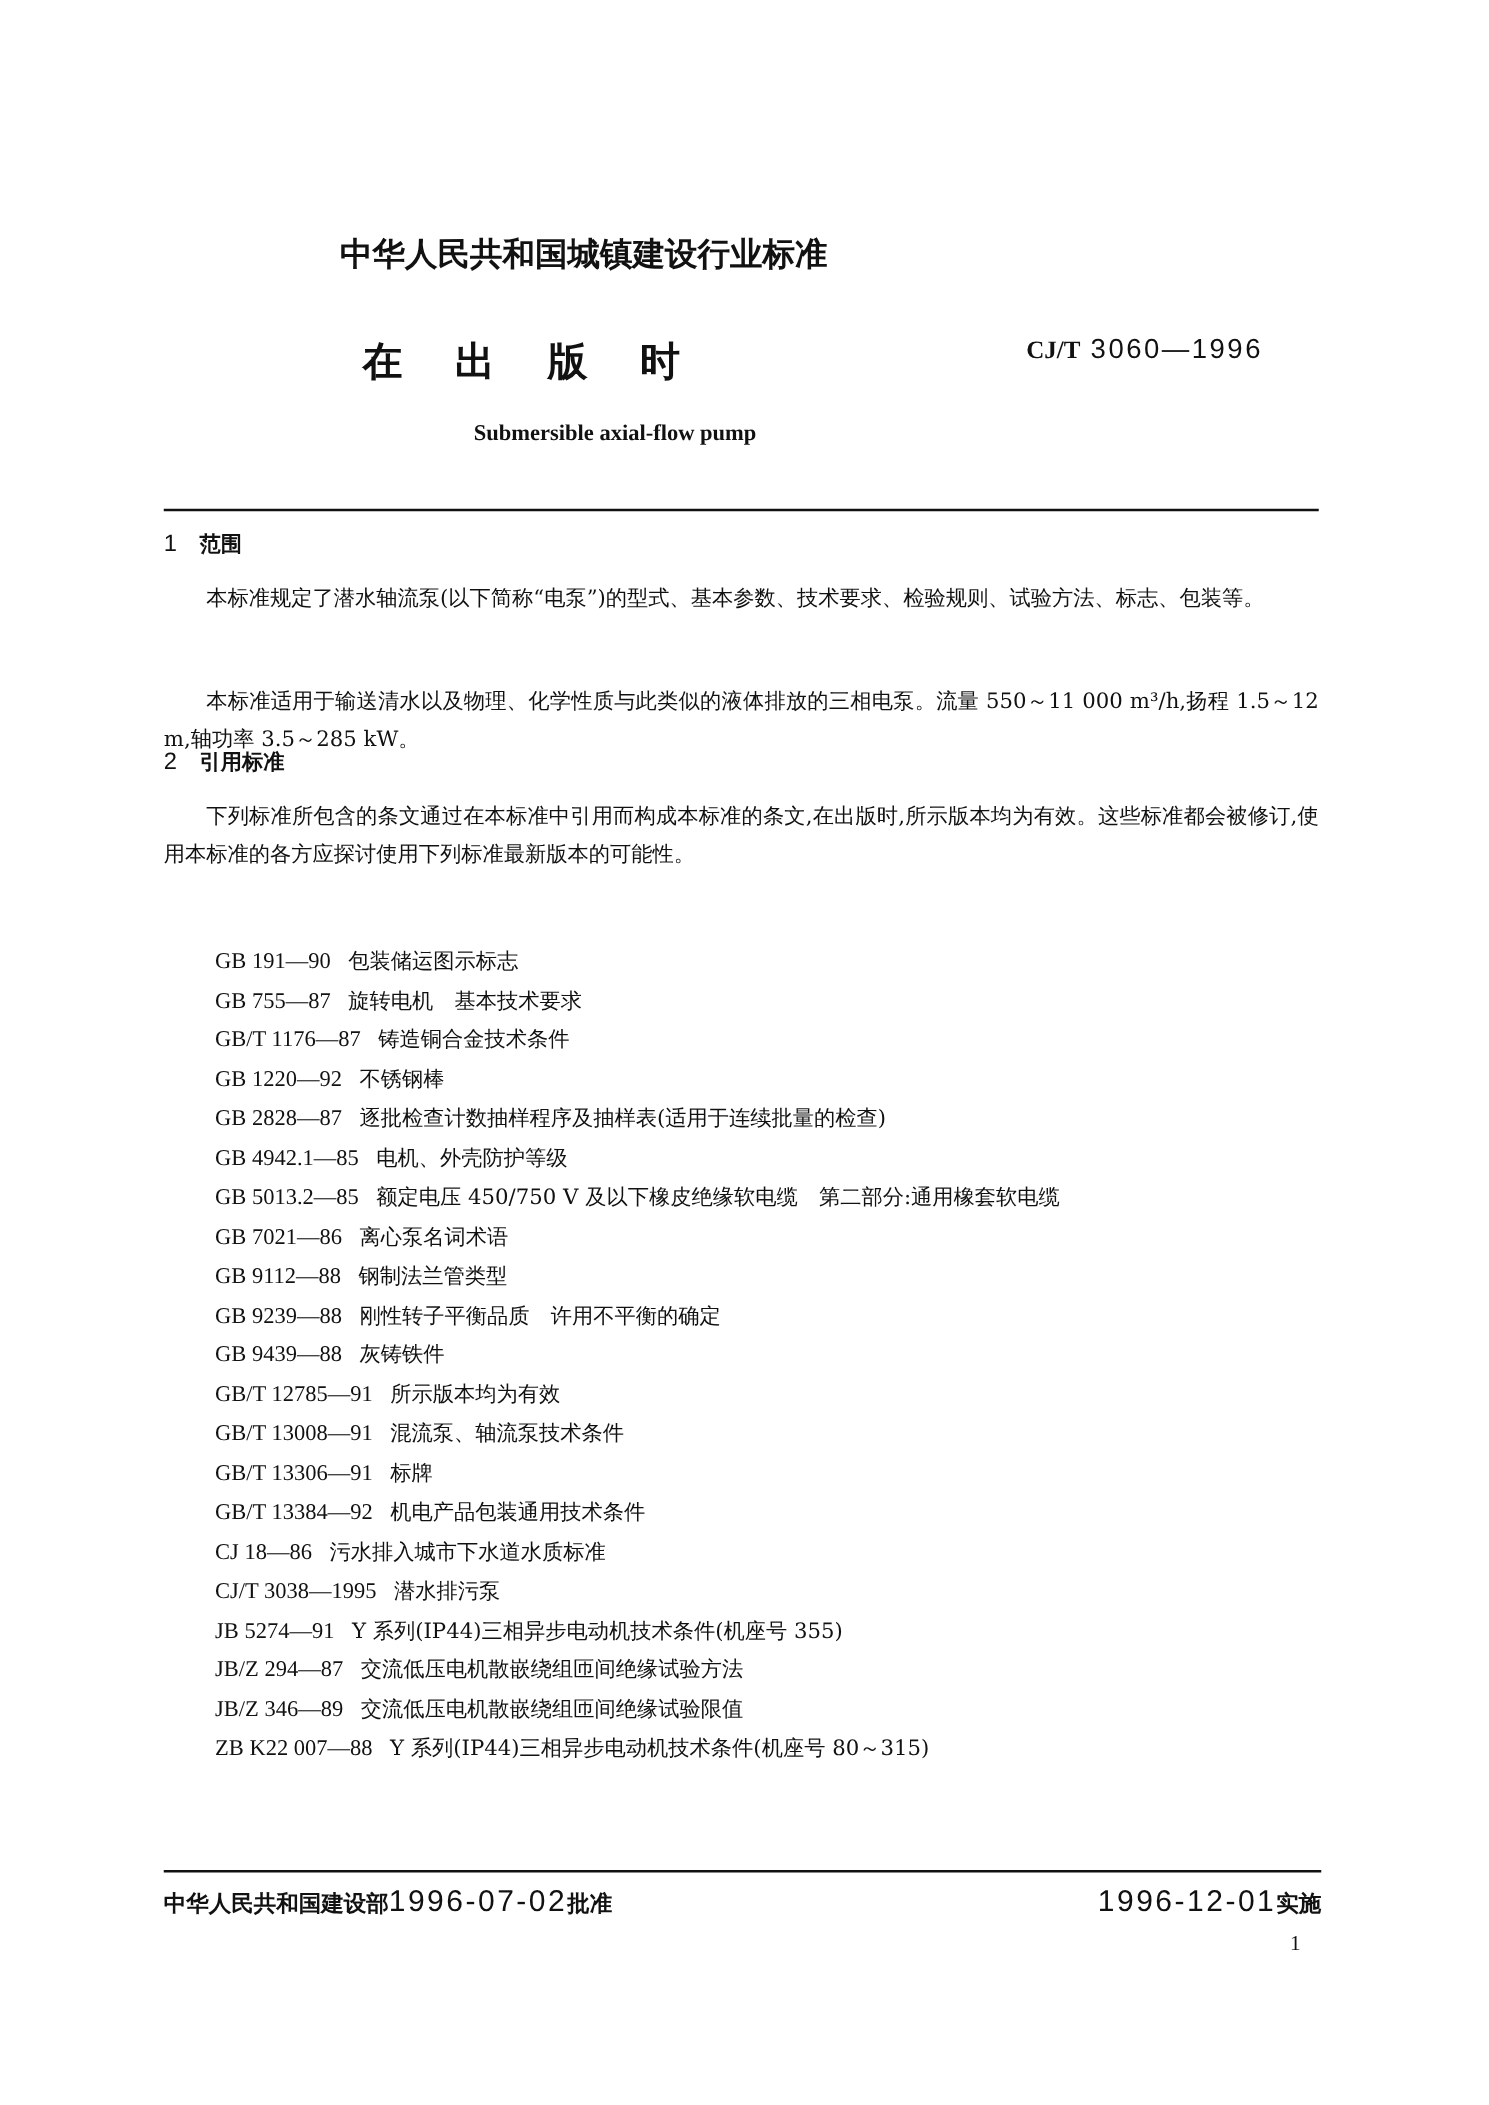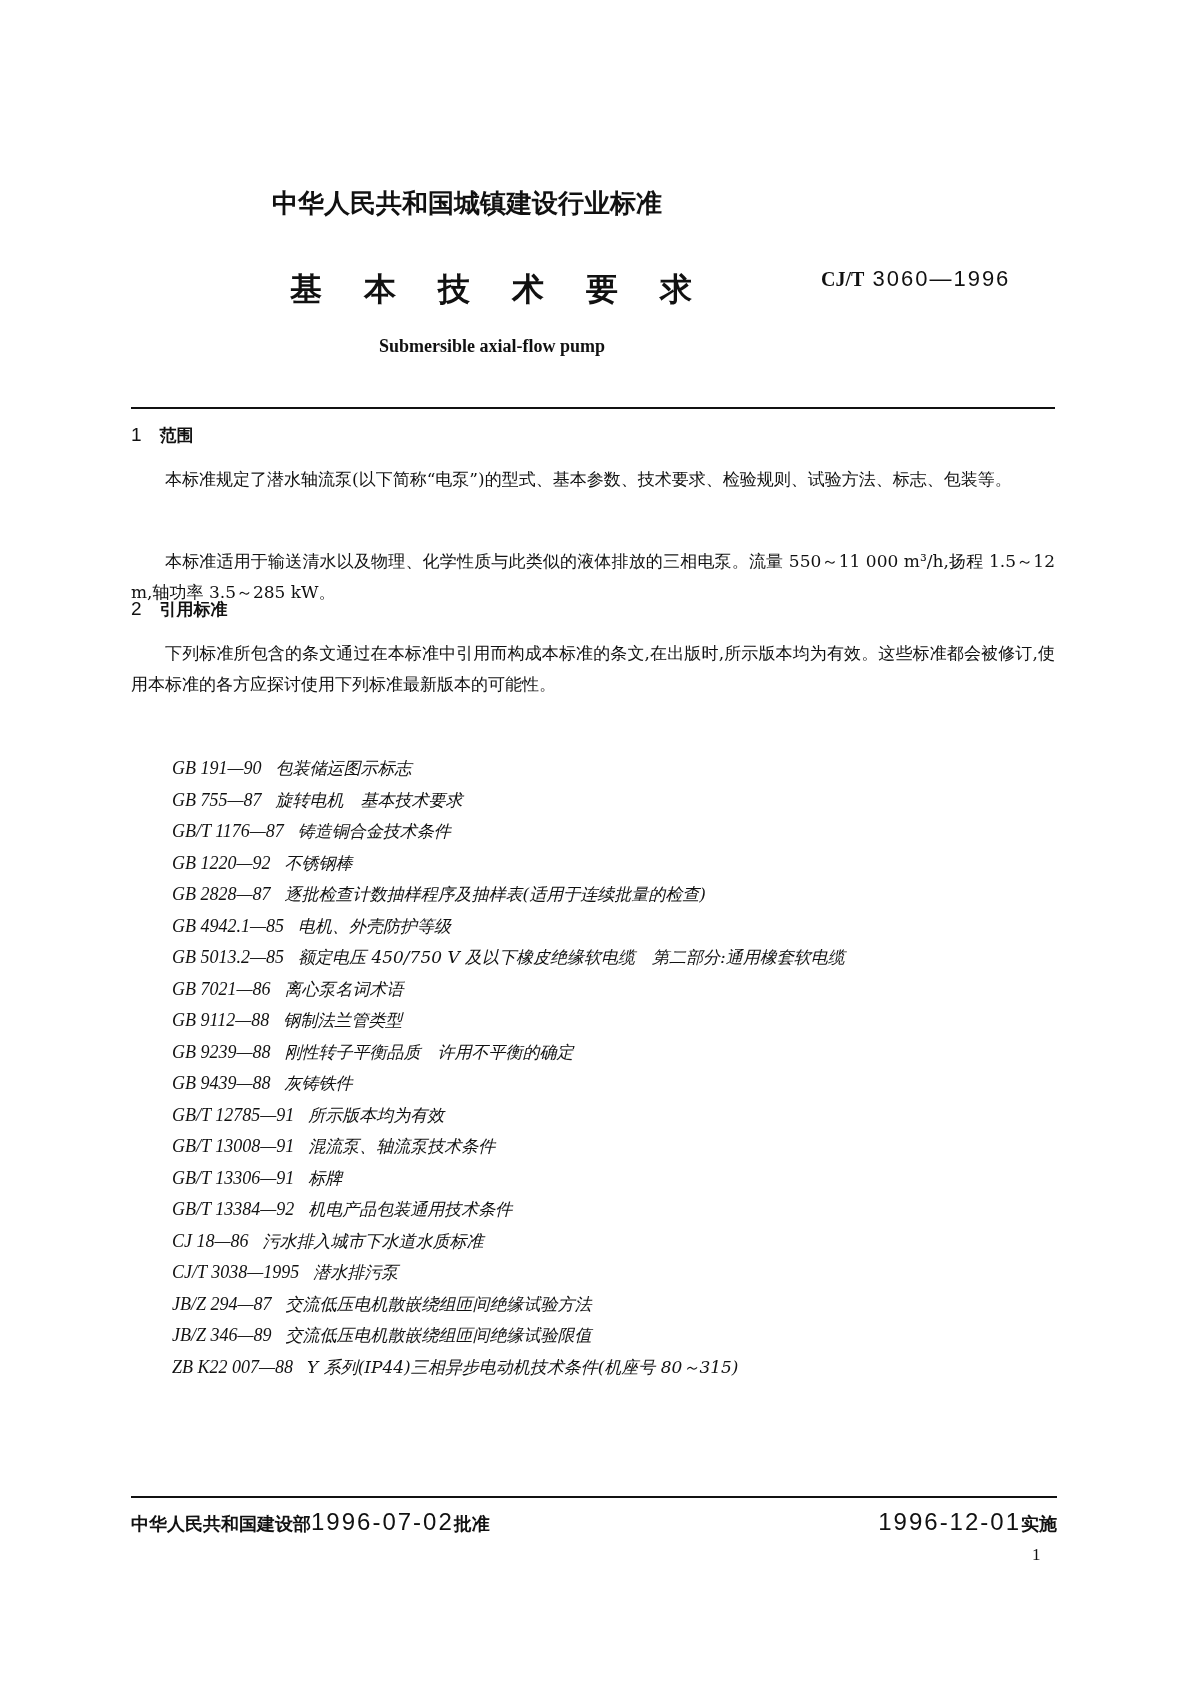--- a/index.html
+++ b/index.html
@@ -7,35 +7,35 @@
   .abs { position: absolute; white-space: nowrap; }
   .header-title { left: 272px; top: 186px; font-family: "DejaVu Sans", sans-serif; font-weight: bold; font-size: 26px; letter-spacing: 0px; }
   .doc-title { left: 290px; top: 268px; font-family: "DejaVu Sans", sans-serif; font-weight: bold; font-size: 32px; letter-spacing: 42px; }
   .std-code { left: 821px; top: 266px; font-family: "Liberation Sans", sans-serif; font-size: 22px; letter-spacing: 2px; }
   .std-code .prefix { font-family: "Liberation Serif", serif; font-weight: bold; font-size: 20px; letter-spacing: 0; }
   .en-title { left: 347px; top: 336px; font-family: "Liberation Serif", serif; font-weight: bold; font-size: 18px; margin-left: 32px; }
   .rule-top { left: 131px; top: 407px; width: 924px; height: 2px; background: #111; }
   .sec-heading { left: 131px; font-family: "DejaVu Sans", sans-serif; font-weight: bold; font-size: 17px; }
   .sec-heading .num { font-family: "Liberation Sans", sans-serif; font-weight: normal; font-size: 19px; margin-right: 18px; }
   .para { left: 131px; width: 924px; font-size: 17px; line-height: 31px; white-space: normal; text-align: justify; text-indent: 34px; }
-  .refs { left: 172px; top: 753px; font-size: 17px; font-style: italic; }
+  .refs { left: 172px; top: 753px; font-size: 17px; }
   .ref-row { height: 31.5px; line-height: 31.5px; white-space: nowrap; }
   .ref-code { font-family: "Liberation Serif", serif; font-size: 18px; margin-right: 14px; }
   .rule-bottom { left: 131px; top: 1496px; width: 926px; height: 2px; background: #111; }
   .footer-left { left: 131px; top: 1508px; font-family: "DejaVu Sans", sans-serif; font-weight: bold; font-size: 18px; }
   .footer-left .date, .footer-right .date { font-family: "Liberation Sans", sans-serif; font-weight: normal; font-size: 24px; letter-spacing: 2px; }
   .footer-right { right: 134px; top: 1508px; font-family: "DejaVu Sans", sans-serif; font-weight: bold; font-size: 18px; }
   .page-num { left: 1032px; top: 1545px; font-family: "Liberation Serif", serif; font-size: 17px; }
 </style>
 </head>
 <body>
 
 <div class="abs header-title">中华人民共和国城镇建设行业标准</div>
 
-<div class="abs doc-title">基本技术要求</div>
+<div class="abs doc-title">在出版时</div>
 
 <div class="abs std-code">
   <span class="prefix">CJ/T</span>
   <span>3060—1996</span>
 </div>
 
 <div class="abs en-title">Submersible axial-flow pump</div>
 
 <div class="abs rule-top"></div>
 
@@ -61,20 +61,21 @@
   <div class="ref-row"><span class="ref-code">GB 7021—86</span><span>离心泵名词术语</span></div>
   <div class="ref-row"><span class="ref-code">GB 9112—88</span><span>钢制法兰管类型</span></div>
   <div class="ref-row"><span class="ref-code">GB 9239—88</span><span>刚性转子平衡品质　许用不平衡的确定</span></div>
   <div class="ref-row"><span class="ref-code">GB 9439—88</span><span>灰铸铁件</span></div>
   <div class="ref-row"><span class="ref-code">GB/T 12785—91</span><span>所示版本均为有效</span></div>
   <div class="ref-row"><span class="ref-code">GB/T 13008—91</span><span>混流泵、轴流泵技术条件</span></div>
   <div class="ref-row"><span class="ref-code">GB/T 13306—91</span><span>标牌</span></div>
   <div class="ref-row"><span class="ref-code">GB/T 13384—92</span><span>机电产品包装通用技术条件</span></div>
   <div class="ref-row"><span class="ref-code">CJ 18—86</span><span>污水排入城市下水道水质标准</span></div>
   <div class="ref-row"><span class="ref-code">CJ/T 3038—1995</span><span>潜水排污泵</span></div>
+  <div class="ref-row"><span class="ref-code">JB 5274—91</span><span>Y 系列(IP44)三相异步电动机技术条件(机座号 355)</span></div>
   <div class="ref-row"><span class="ref-code">JB/Z 294—87</span><span>交流低压电机散嵌绕组匝间绝缘试验方法</span></div>
   <div class="ref-row"><span class="ref-code">JB/Z 346—89</span><span>交流低压电机散嵌绕组匝间绝缘试验限值</span></div>
   <div class="ref-row"><span class="ref-code">ZB K22 007—88</span><span>Y 系列(IP44)三相异步电动机技术条件(机座号 80～315)</span></div>
 </div>
 
 <div class="abs rule-bottom"></div>
 
 <div class="abs footer-left">
   <span>中华人民共和国建设部</span><span class="date">1996-07-02</span><span>批准</span>
 </div>

